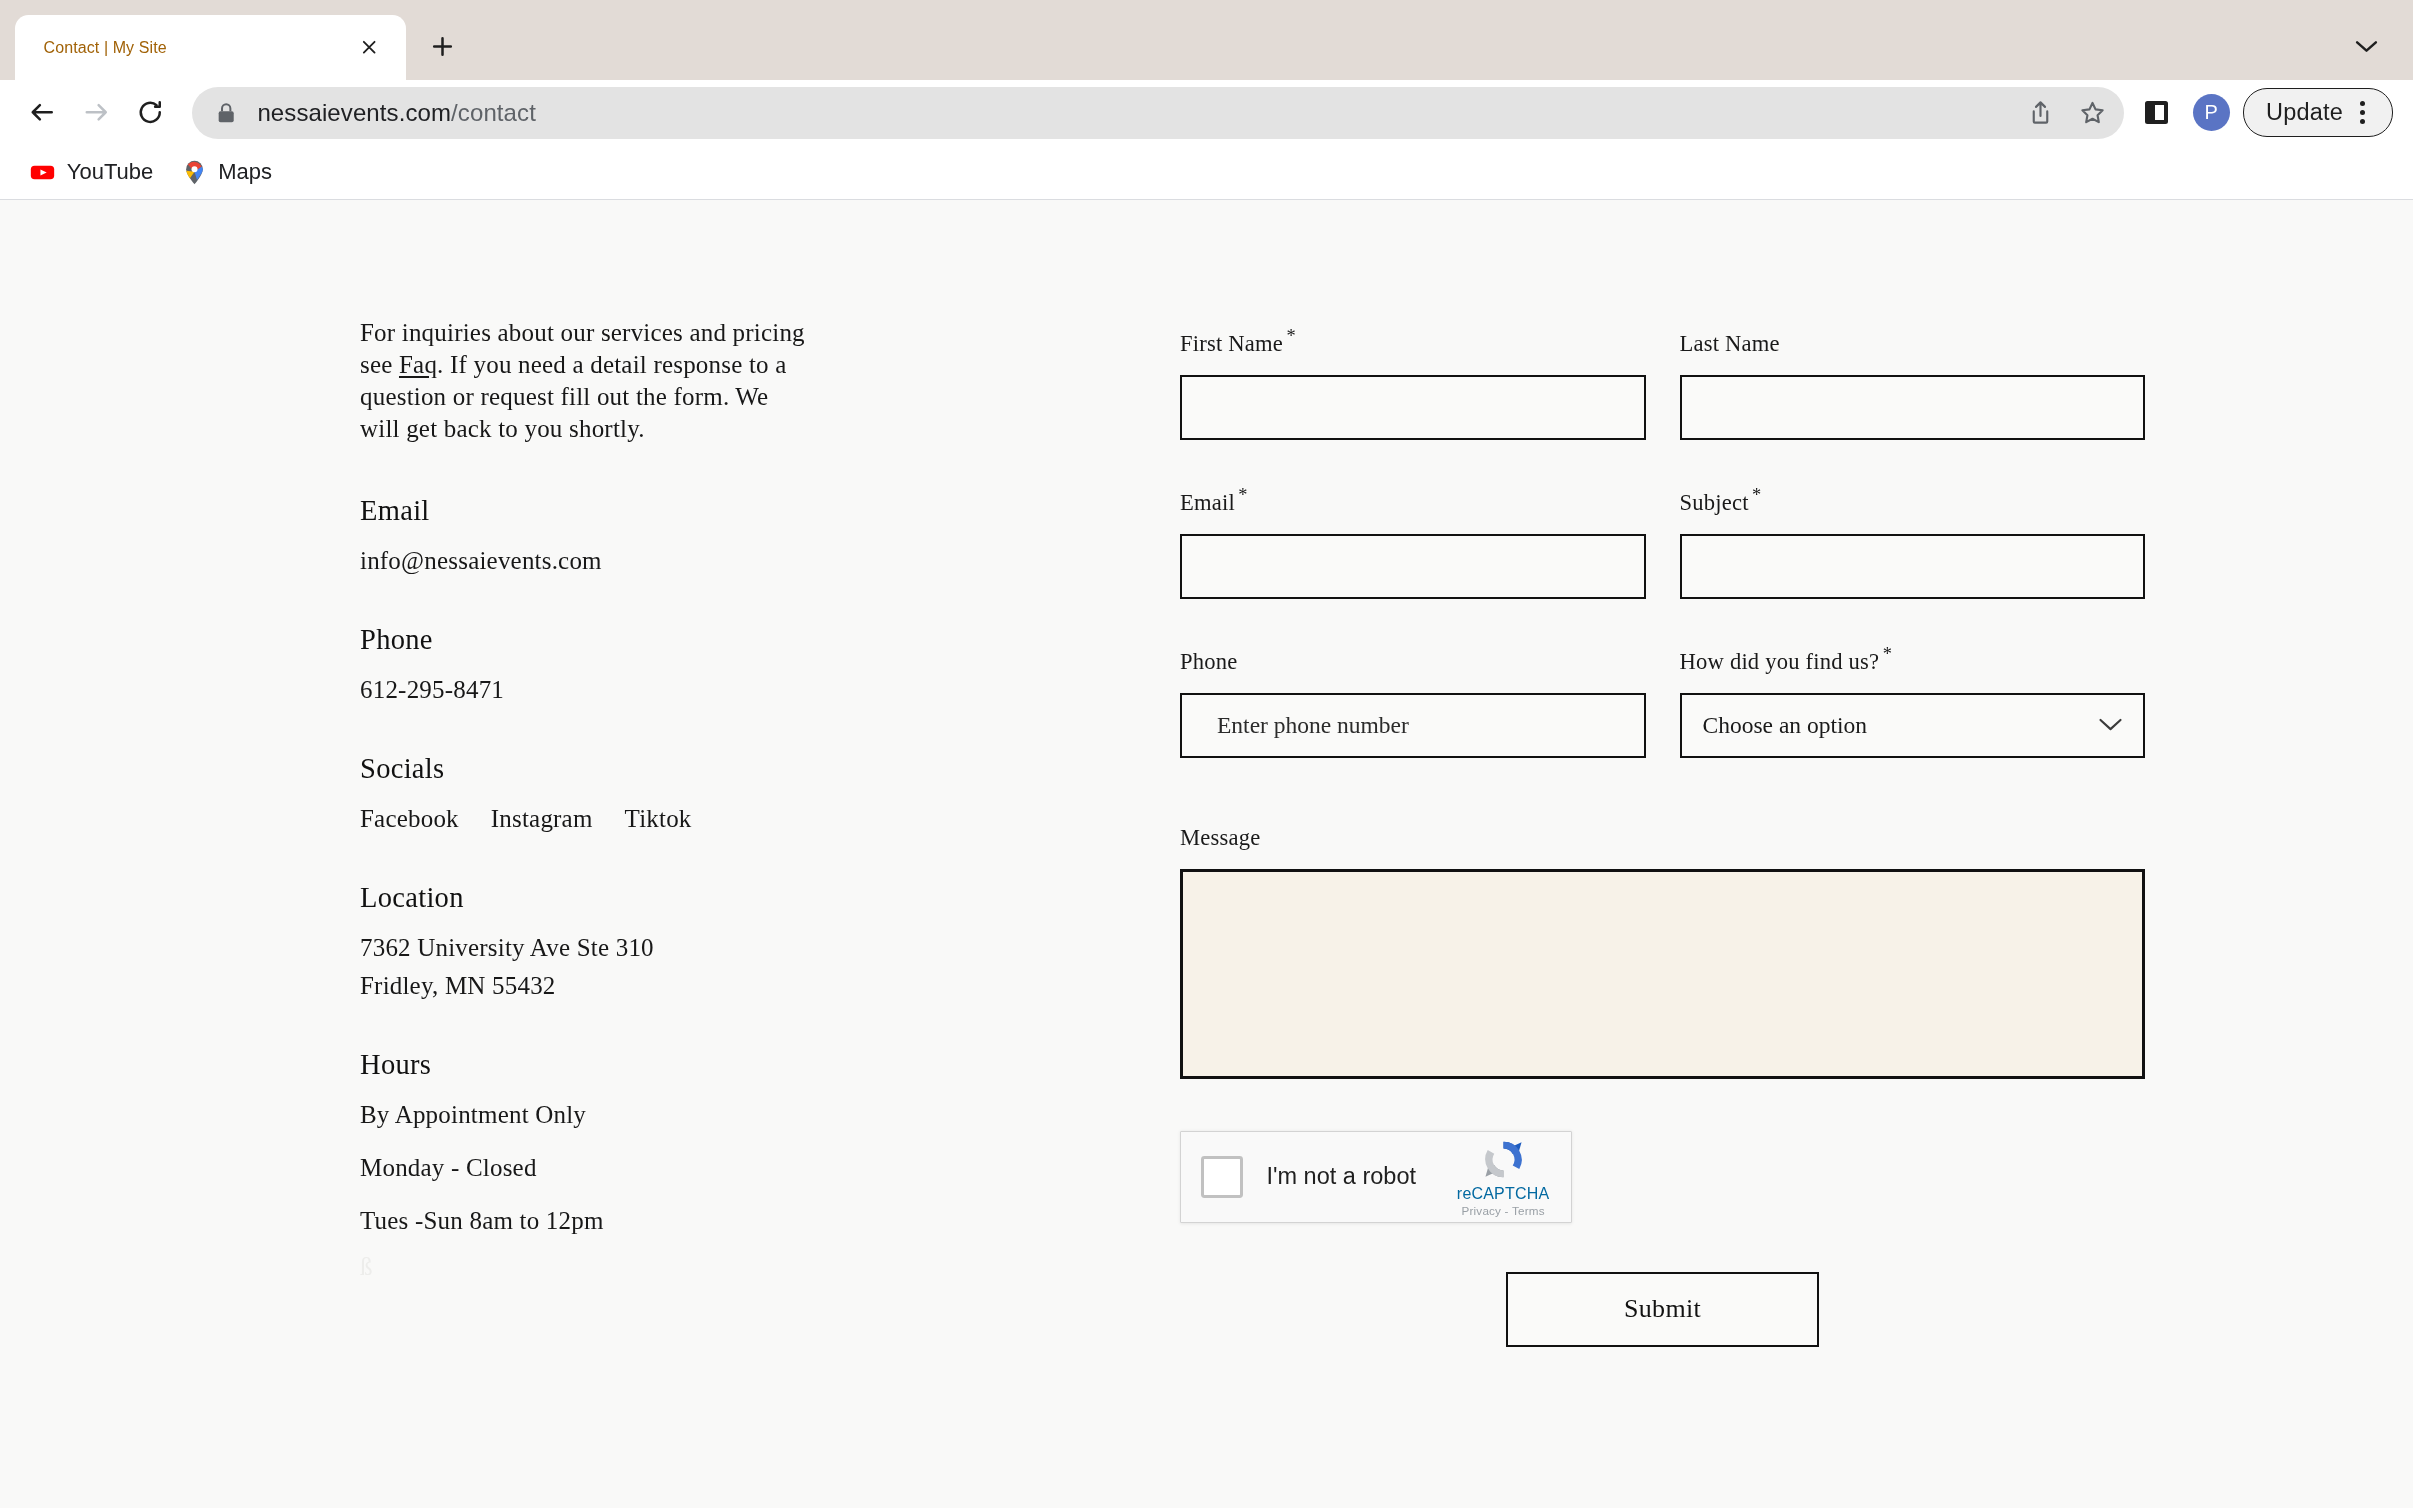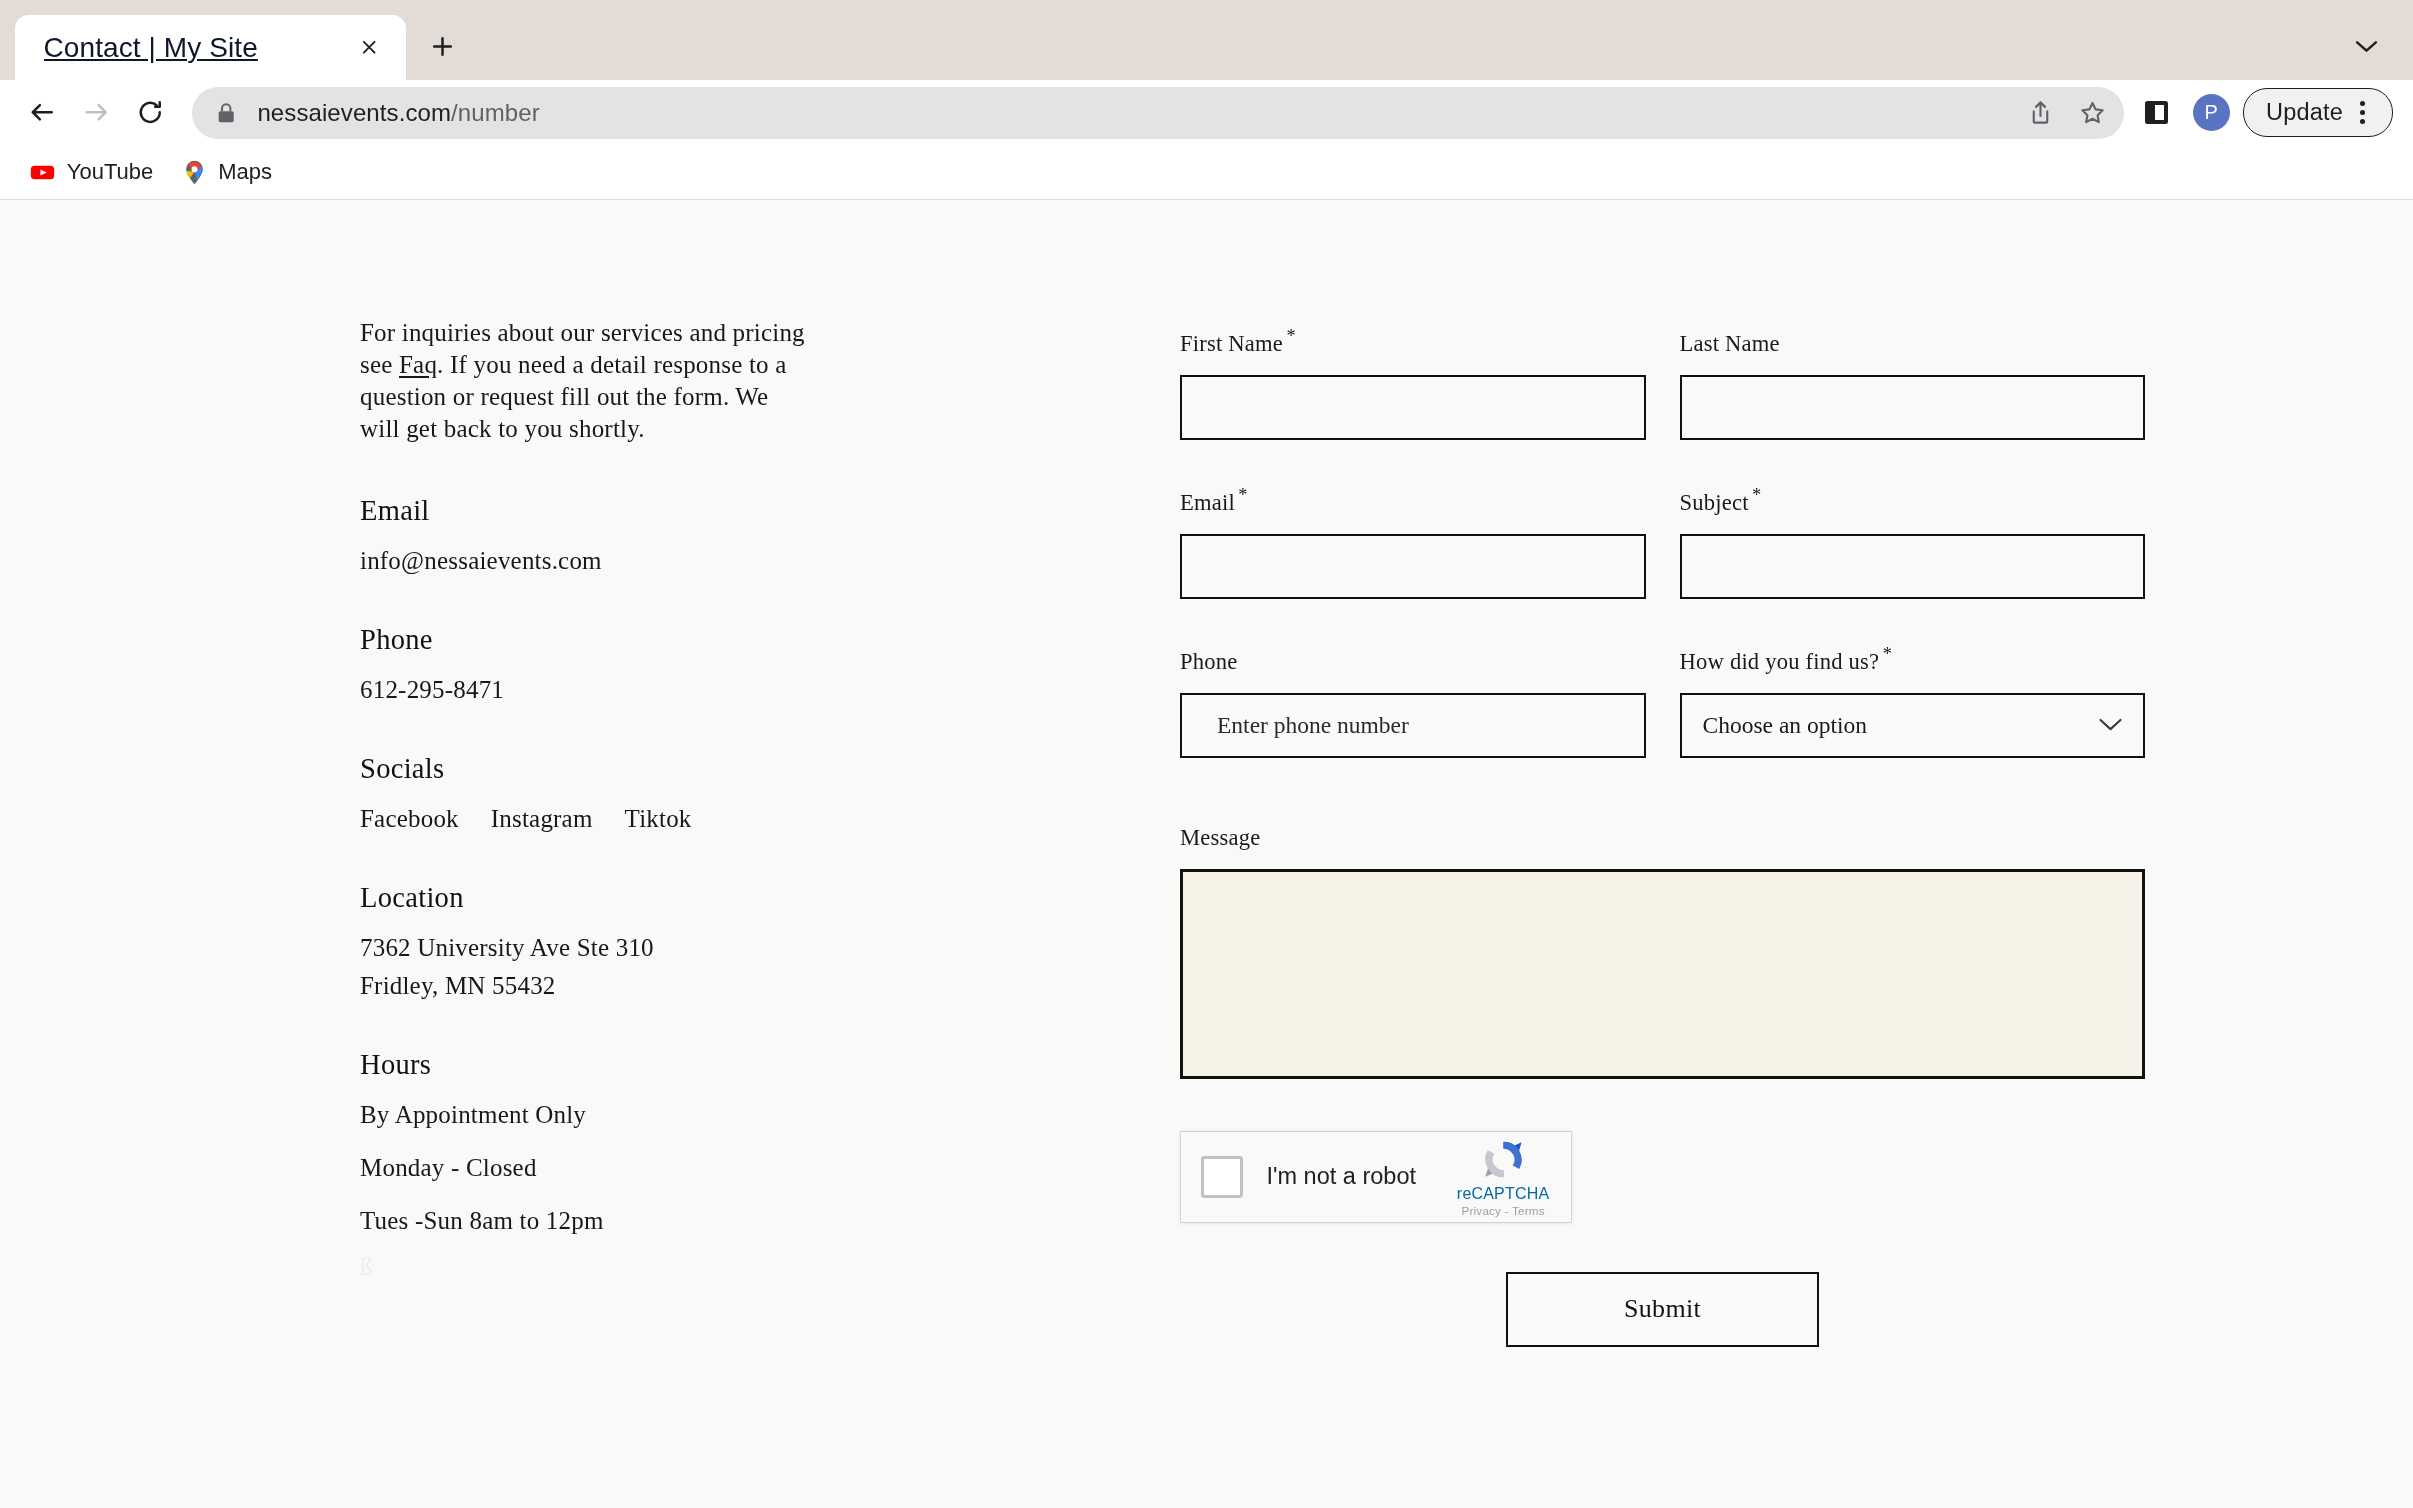--- a/index.html
+++ b/index.html
@@ -33,27 +33,26 @@
     height: 65px;
     background: #FFFFFF;
     border-radius: 13.4px 13.4px 0 0;
     display: flex;
     align-items: center;
     padding: 0 18.4px 0 28.5px;
     position: relative;
   }
   .tab-title {
     flex: 1;
-    font-size: 28px;
-    color: #0f172a;
+    font-size: 16px;
+    color: #a16207;
     white-space: nowrap;
     overflow: hidden;
     text-overflow: ellipsis;
     letter-spacing: 0.1px;
-    text-decoration: underline;
   }
   .tab-close {
     width: 37px; height: 37px;
     display: flex; align-items: center; justify-content: center;
     border-radius: 50%;
   }
   .tab-close svg { width: 18.4px; height: 18.4px; }
   .newtab {
     width: 50px; height: 50px;
     display: flex; align-items: center; justify-content: center;
@@ -446,21 +445,21 @@
       </svg>
     </div>
 
     <div class="omnibox">
       <span class="lock">
         <svg viewBox="0 0 22 26" fill="#5F6368">
           <rect x="2" y="11" width="18" height="13" rx="2.2"></rect>
           <path d="M6 11 V7.5 a5 5 0 0 1 10 0 V11" fill="none" stroke="#5F6368" stroke-width="2.4"></path>
         </svg>
       </span>
-      <span class="url"><span>nessaievents.com</span><span class="dim">/number</span></span>
+      <span class="url"><span>nessaievents.com</span><span class="dim">/contact</span></span>
       <span class="omni-icon">
         <svg viewBox="0 0 24 24" fill="none" stroke="#5F6368" stroke-width="1.9" stroke-linecap="round" stroke-linejoin="round">
           <path d="M6 11 V20 a1 1 0 0 0 1 1 H17 a1 1 0 0 0 1 -1 V11"></path>
           <path d="M12 3 V15 M8 7 L12 3 L16 7"></path>
         </svg>
       </span>
       <span class="omni-icon">
         <svg viewBox="0 0 24 24" fill="none" stroke="#5F6368" stroke-width="1.9" stroke-linejoin="round">
           <path d="M12 3.5 L14.7 9.2 L21 10 L16.5 14.4 L17.6 20.6 L12 17.6 L6.4 20.6 L7.5 14.4 L3 10 L9.3 9.2 Z"></path>
         </svg>

